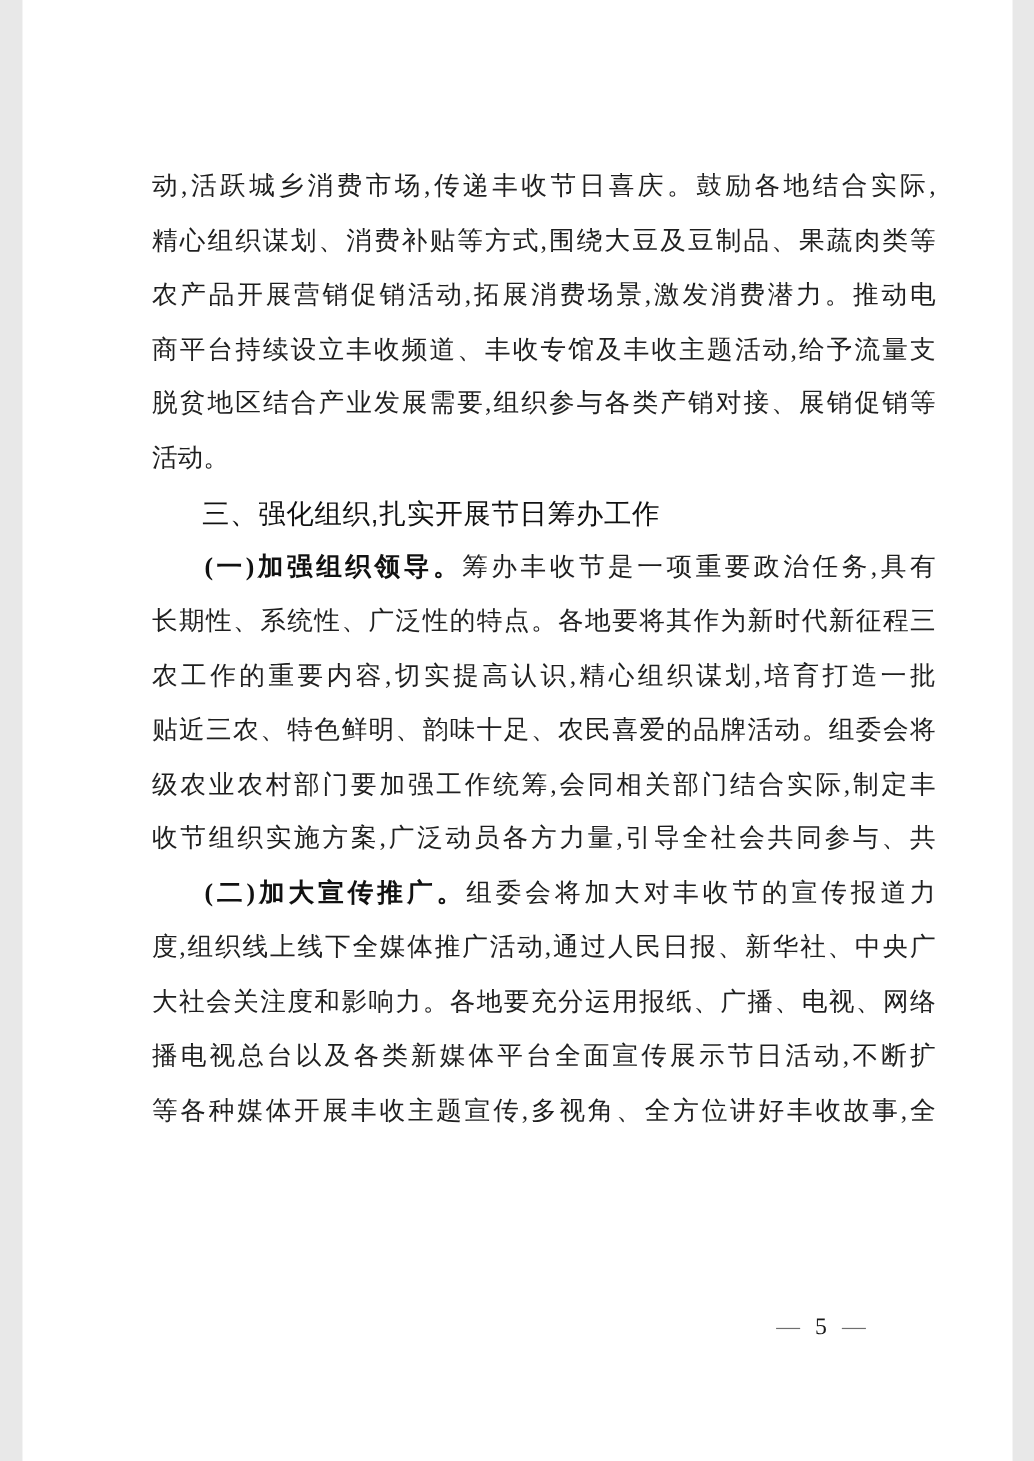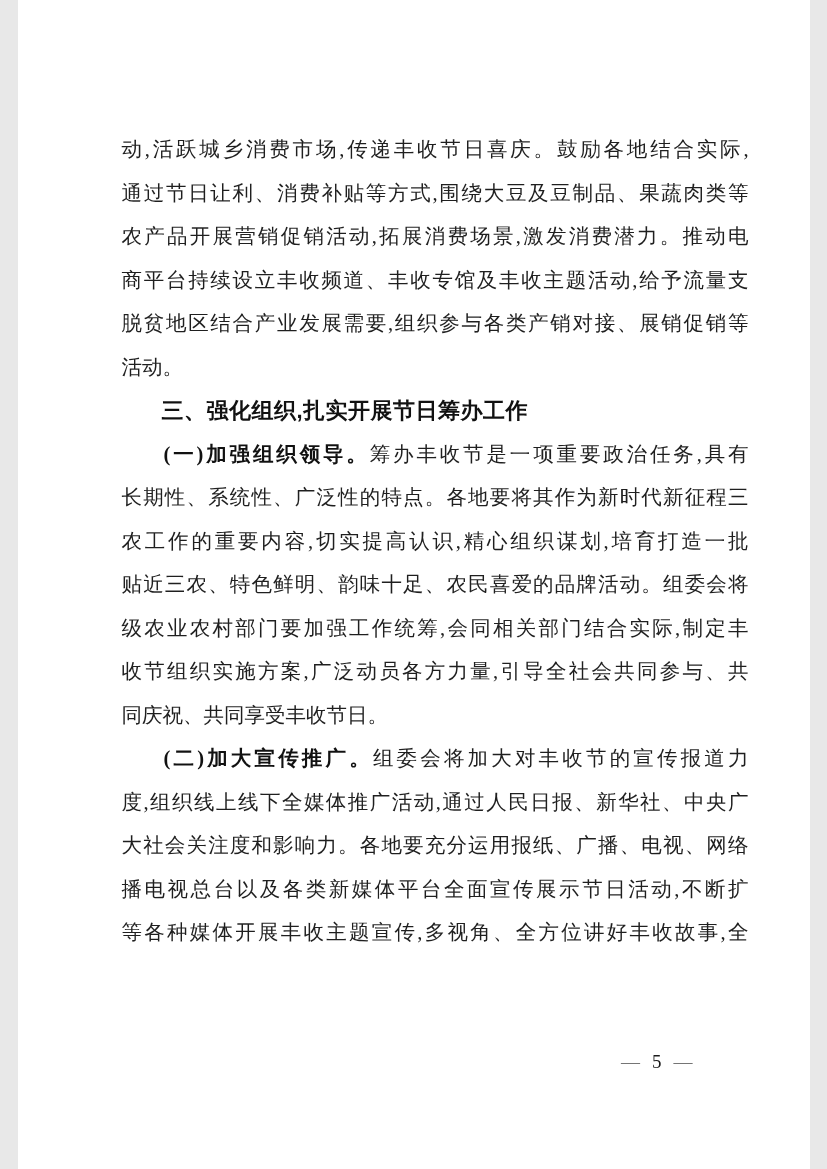--- a/index.html
+++ b/index.html
@@ -36,21 +36,21 @@
     text-align: right;
     text-align-last: left;
   }
 
   .line.line-first { 
     text-indent: 42px;
   }
 
   .section-heading {
     font-family: "Liberation Sans", "DejaVu Sans", sans-serif;
-    font-weight: 700;
+    font-weight: 400;
     font-size: 22px;
     line-height: 43.5px;
     text-indent: 40px;
     text-align: left;
     color: #111111;
     letter-spacing: 0.5px;
   }
 
   .lead {
     font-weight: 700;
@@ -79,39 +79,38 @@
 </style>
 </head>
 <body>
 
 <div class="page">
 
   <div class="content">
 
     <div>
       <div class="line">动,活跃城乡消费市场,传递丰收节日喜庆。鼓励各地结合实际,</div>
-      <div class="line">通过节日让利、消费补贴等方式,围绕大豆及豆制品、果蔬肉类等</div>
+      <div class="line">精心组织谋划、消费补贴等方式,围绕大豆及豆制品、果蔬肉类等</div>
       <div class="line">农产品开展营销促销活动,拓展消费场景,激发消费潜力。推动电</div>
       <div class="line">商平台持续设立丰收频道、丰收专馆及丰收主题活动,给予流量支</div>
       <div class="line">脱贫地区结合产业发展需要,组织参与各类产销对接、展销促销等</div>
       <div class="line line-open">活动。</div>
     </div>
 
     <div class="section-heading">三、强化组织,扎实开展节日筹办工作</div>
 
     <div>
       <div class="line line-first">
         <span class="lead">(一)加强组织领导。</span><span>筹办丰收节是一项重要政治任务,具有</span>
       </div>
       <div class="line">长期性、系统性、广泛性的特点。各地要将其作为新时代新征程三</div>
       <div class="line">农工作的重要内容,切实提高认识,精心组织谋划,培育打造一批</div>
       <div class="line">贴近三农、特色鲜明、韵味十足、农民喜爱的品牌活动。组委会将</div>
       <div class="line">级农业农村部门要加强工作统筹,会同相关部门结合实际,制定丰</div>
       <div class="line">收节组织实施方案,广泛动员各方力量,引导全社会共同参与、共</div>
-      <div class="line line-open">同庆祝、共同享受丰收节日。</div>
     </div>
 
     <div>
       <div class="line line-first">
         <span class="lead">(二)加大宣传推广。</span><span>组委会将加大对丰收节的宣传报道力</span>
       </div>
       <div class="line">度,组织线上线下全媒体推广活动,通过人民日报、新华社、中央广</div>
       <div class="line">大社会关注度和影响力。各地要充分运用报纸、广播、电视、网络</div>
       <div class="line">播电视总台以及各类新媒体平台全面宣传展示节日活动,不断扩</div>
       <div class="line">等各种媒体开展丰收主题宣传,多视角、全方位讲好丰收故事,全</div>

